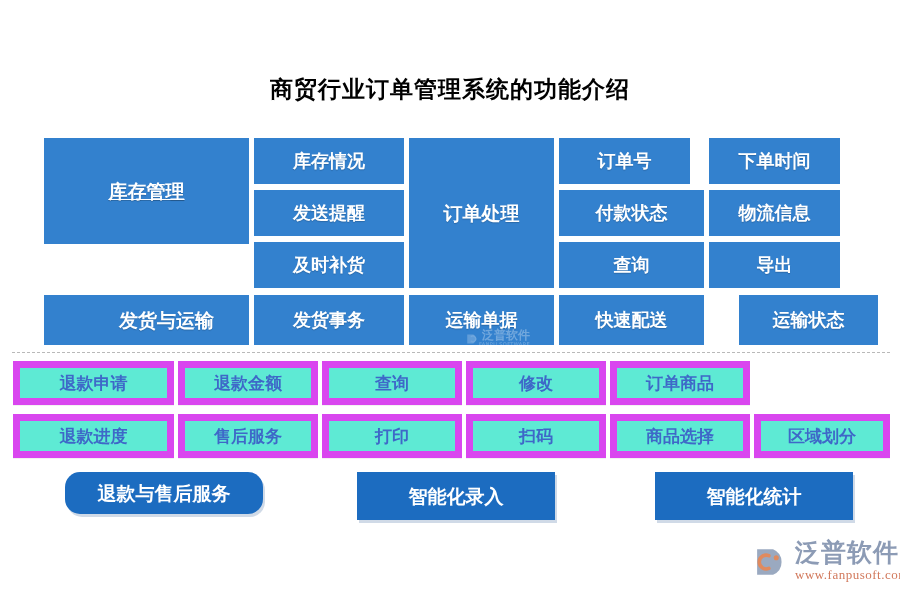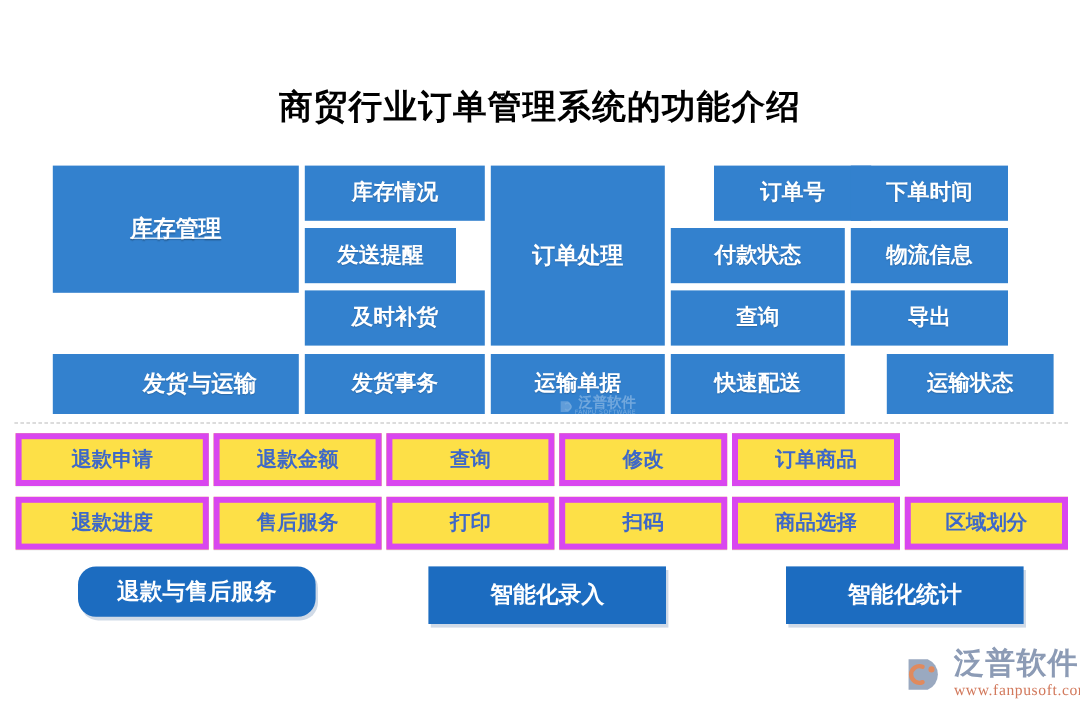--- a/index.html
+++ b/index.html
@@ -9,21 +9,21 @@
     font-family:"DejaVu Sans","Liberation Sans",sans-serif;
     overflow:hidden;
     position:relative;
   }
   #stage{position:relative;width:900px;height:600px;}
 
   
   .title{
     position:absolute;left:0;top:70px;width:900px;
     text-align:center;
-    font-size:28px;font-weight:bold;color:#000000;
+    font-size:23px;font-weight:bold;color:#000000;
     letter-spacing:1px;
     line-height:38px;
   }
 
   
   .box{
     position:absolute;
     display:flex;align-items:center;justify-content:center;
     box-sizing:border-box;
     text-align:center;
@@ -33,22 +33,22 @@
     background:#3381CE;
     color:#ffffff;
     font-weight:bold;
     font-size:18px;
     text-shadow:0 1px 1px rgba(0,0,0,.18);
   }
   .dark.big{font-size:19px;}
 
   
   .light{
-    background:#fde047;
-    border:5px solid #d946ef;
+    background:#5eead4;
+    border:7px solid #d946ef;
     color:#3E68C8;
     font-weight:bold;
     font-size:17px;
     box-shadow:0 1px 0 rgba(0,0,0,.05);
   }
 
   
   .deep{
     background:#1C6CC0;
     color:#ffffff;
@@ -103,32 +103,32 @@
 
   <div class="title">商贸行业订单管理系统的功能介绍</div>
 
   <div class="box dark big" style="left:44px;top:138px;width:205px;height:106px;text-decoration:underline;">
     <span>库存管理</span>
   </div>
 
   <div class="box dark" style="left:254px;top:138px;width:150px;height:46px;">
     <span>库存情况</span>
   </div>
-  <div class="box dark" style="left:254px;top:190px;width:126px;height:46px;">
+  <div class="box dark" style="left:254px;top:190px;width:150px;height:46px;">
     <span>发送提醒</span>
   </div>
   <div class="box dark" style="left:254px;top:242px;width:150px;height:46px;">
     <span>及时补货</span>
   </div>
 
   <div class="box dark big" style="left:409px;top:138px;width:145px;height:150px;">
     <span>订单处理</span>
   </div>
 
-  <div class="box dark" style="left:559px;top:138px;width:131px;height:46px;margin-left:36px;">
+  <div class="box dark" style="left:559px;top:138px;width:131px;height:46px;">
     <span>订单号</span>
   </div>
   <div class="box dark" style="left:559px;top:190px;width:145px;height:46px;">
     <span>付款状态</span>
   </div>
   <div class="box dark" style="left:559px;top:242px;width:145px;height:46px;">
     <span>查询</span>
   </div>
 
   <div class="box dark" style="left:709px;top:138px;width:131px;height:46px;">

